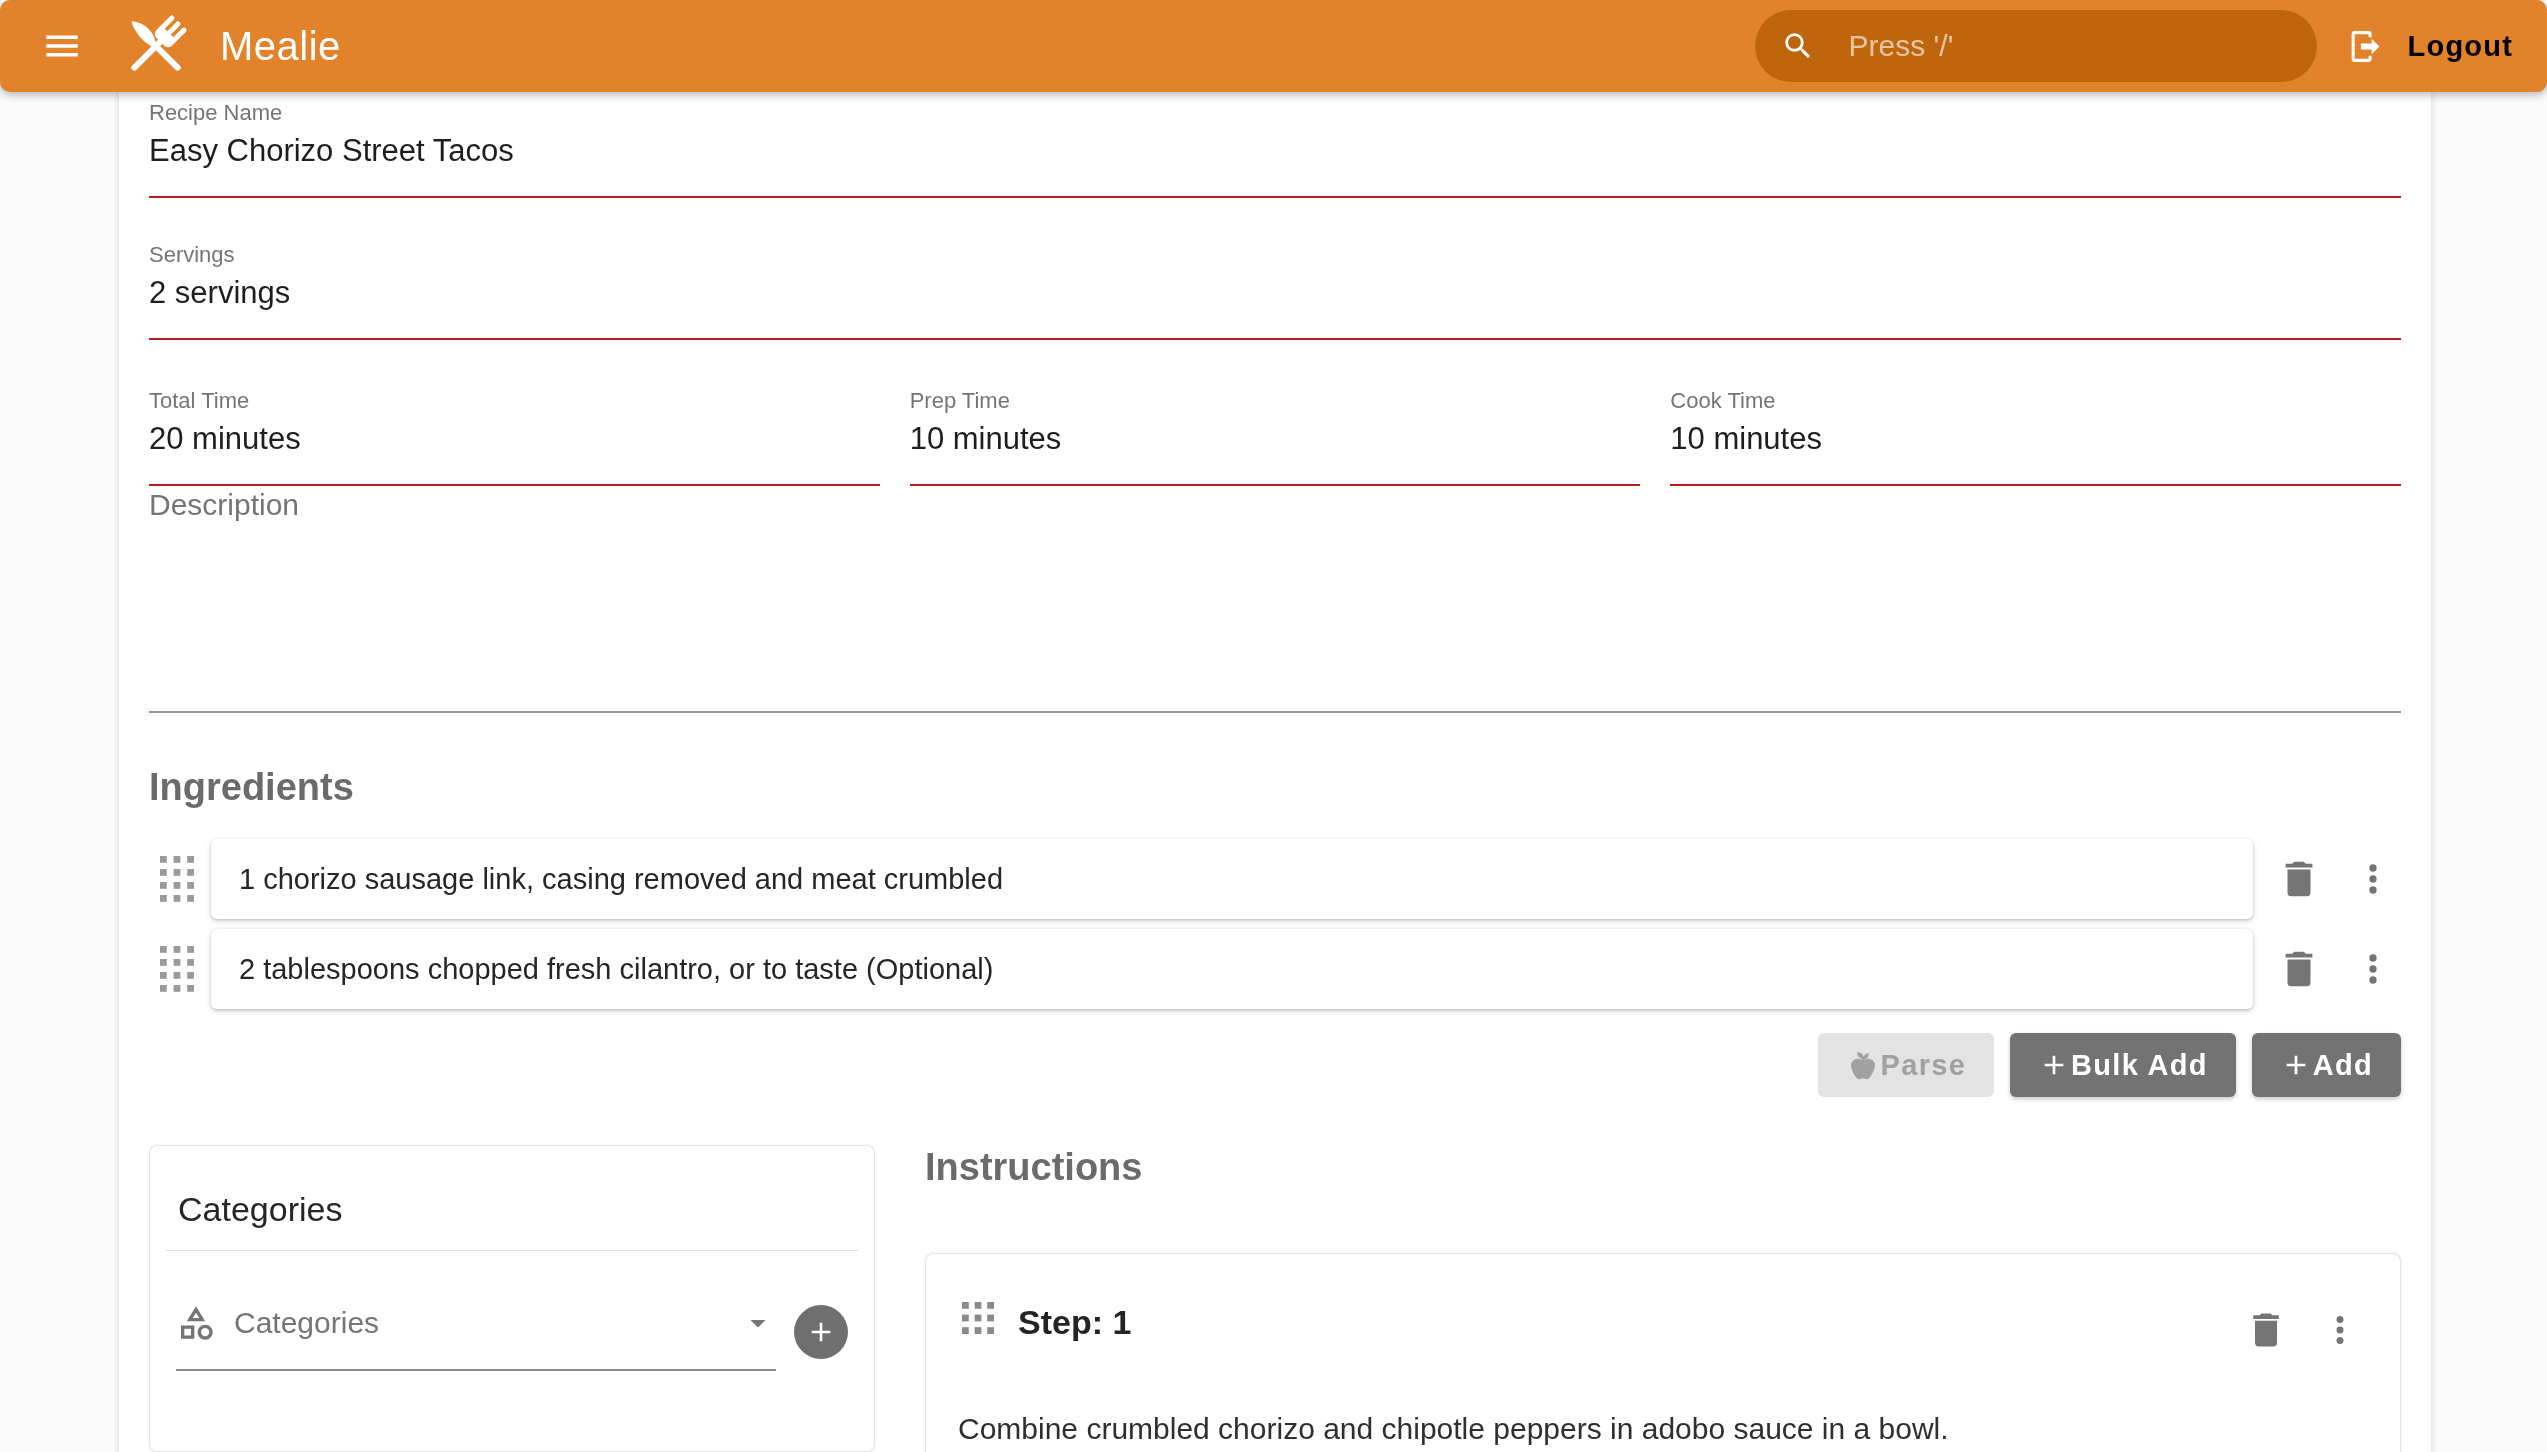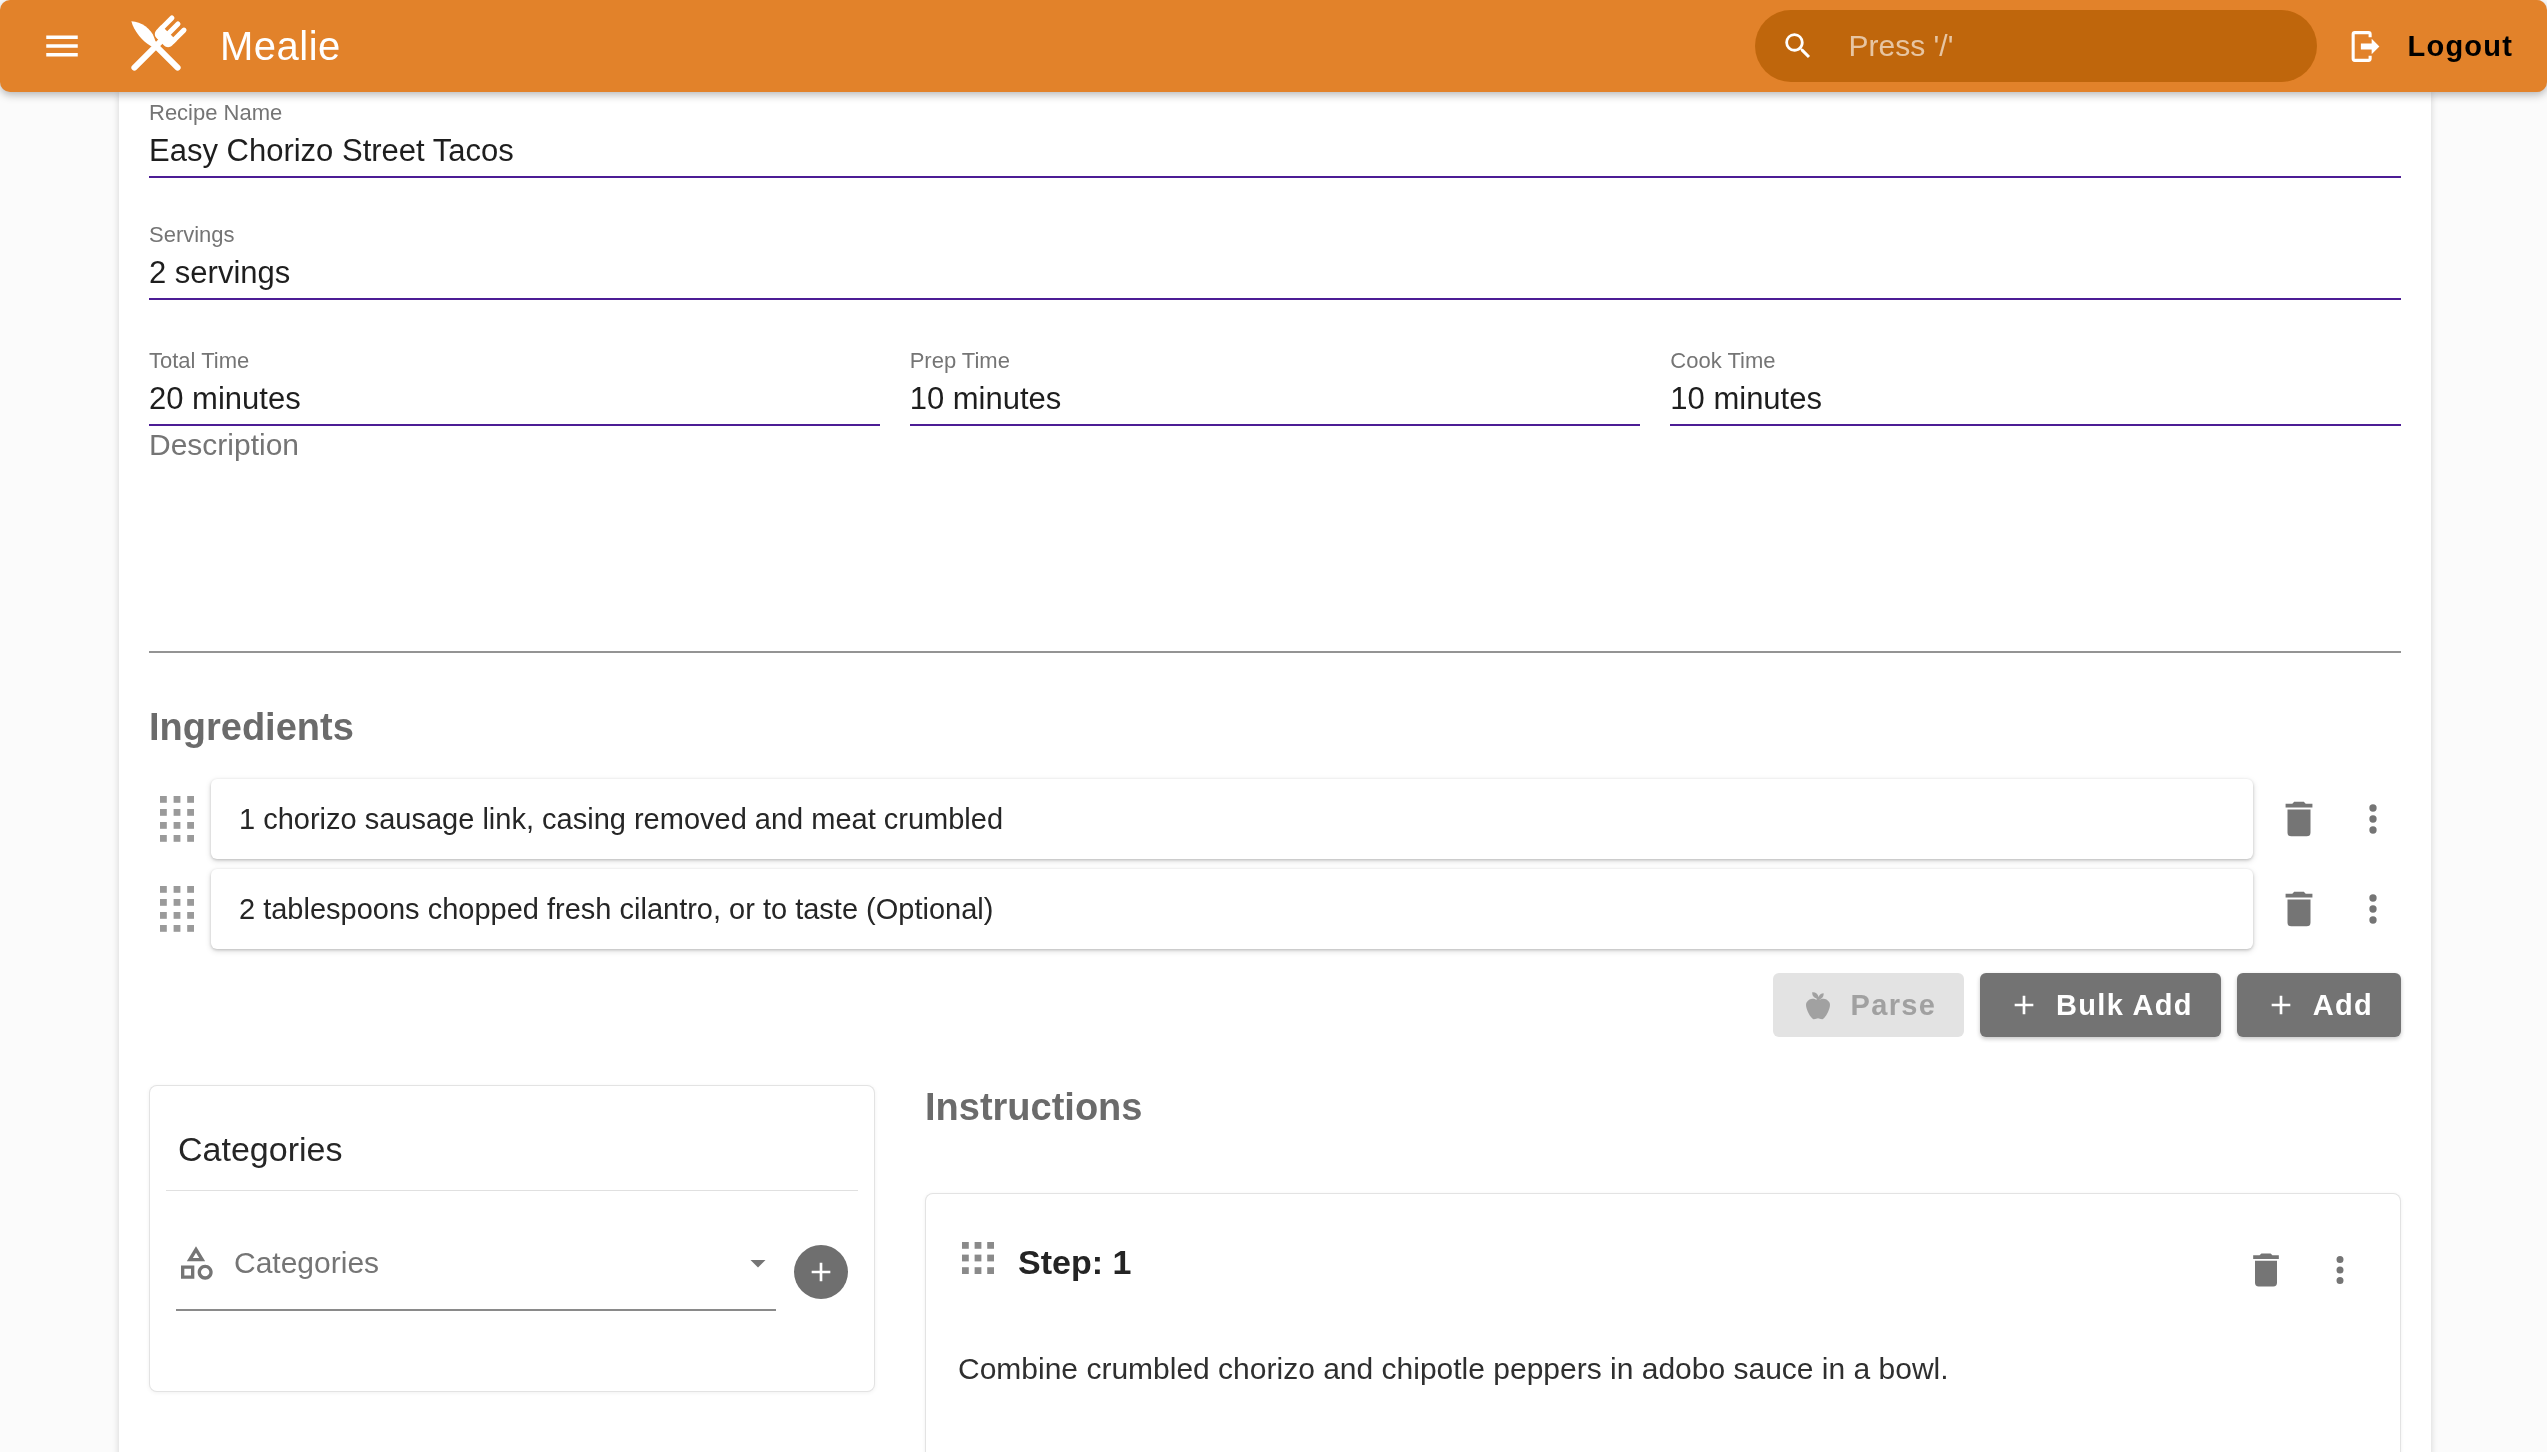--- a/index.html
+++ b/index.html
@@ -38,21 +38,21 @@
   }
 
   
   .main-card {
     position:relative; margin-left:119px; width:2312px; min-height:1361px;
     background:#fff; box-shadow:0 0 7px rgba(0,0,0,0.16);
     padding:8px 30px 0 30px;
   }
 
   
-  .field { border-bottom:2px solid #4c1d95; padding-bottom:6px; }
+  .field { border-bottom:2px solid #b91c1c; padding-bottom:26px; }
   .f-label { font-size:22px; line-height:26px; color:#757575; }
   .f-label-lg { font-size:30px; line-height:38px; color:#757575; }
   .f-value { margin-top:6px; }
   .f-value input {
     width:100%; border:none; outline:none; background:transparent;
     font-size:31px; line-height:38px; color:#1E1E1E; font-family:inherit;
   }
   .field-servings { margin-top:44px; }
   .time-row { margin-top:48px; display:grid; grid-template-columns:1fr 1fr 1fr; column-gap:30px; }
   .field-desc { border-bottom:2px solid #949494; }
@@ -76,21 +76,21 @@
   .ingredient-card input {
     width:100%; border:none; outline:none; background:transparent;
     font-size:29px; color:#262626; font-family:inherit;
   }
   .row-icon-btn { width:56px; height:56px; margin-left:18px; display:flex; align-items:center; justify-content:center; cursor:pointer; flex:0 0 auto; }
 
   
   .actions-row { margin-top:24px; display:flex; justify-content:flex-end; gap:16px; }
   .btn {
     height:64px; border:none; border-radius:6px; cursor:pointer;
-    display:flex; align-items:center; gap:16px; padding:0 28px;
+    display:flex; align-items:center; gap:1px; padding:0 28px;
     font-size:29px; font-weight:bold; letter-spacing:1.3px; font-family:inherit;
     box-shadow:0 2px 4px rgba(0,0,0,0.22);
   }
   .btn-disabled { background:#E3E3E3; color:#A1A1A1; box-shadow:none; cursor:default; }
   .btn-green { background:#737373; color:#fff;text-align:right; }
 
   
   .columns { margin-top:48px; display:flex; align-items:flex-start; }
   .col-left { width:726px; flex:0 0 auto; }
   .col-right { flex:1; margin-left:50px; }

